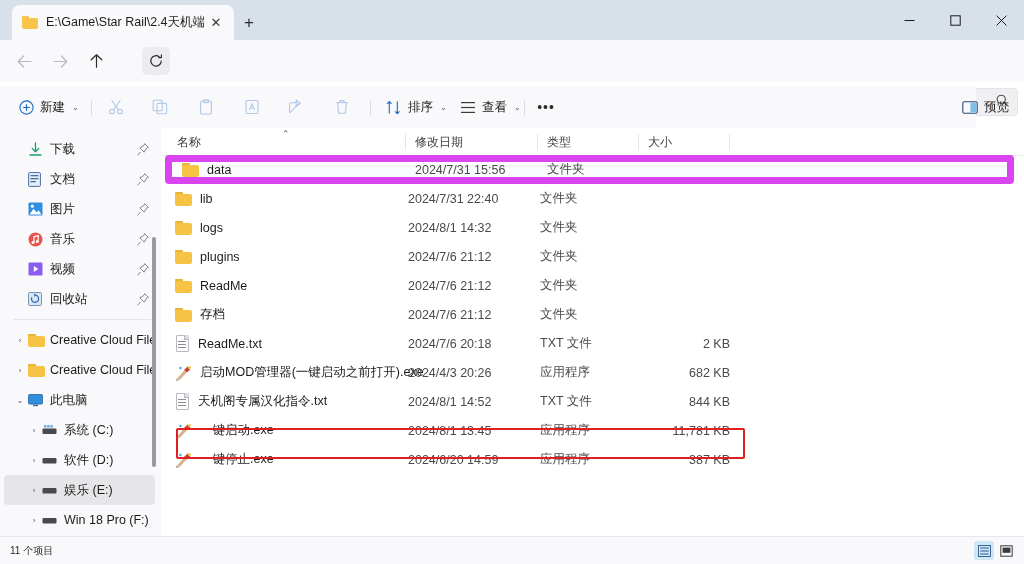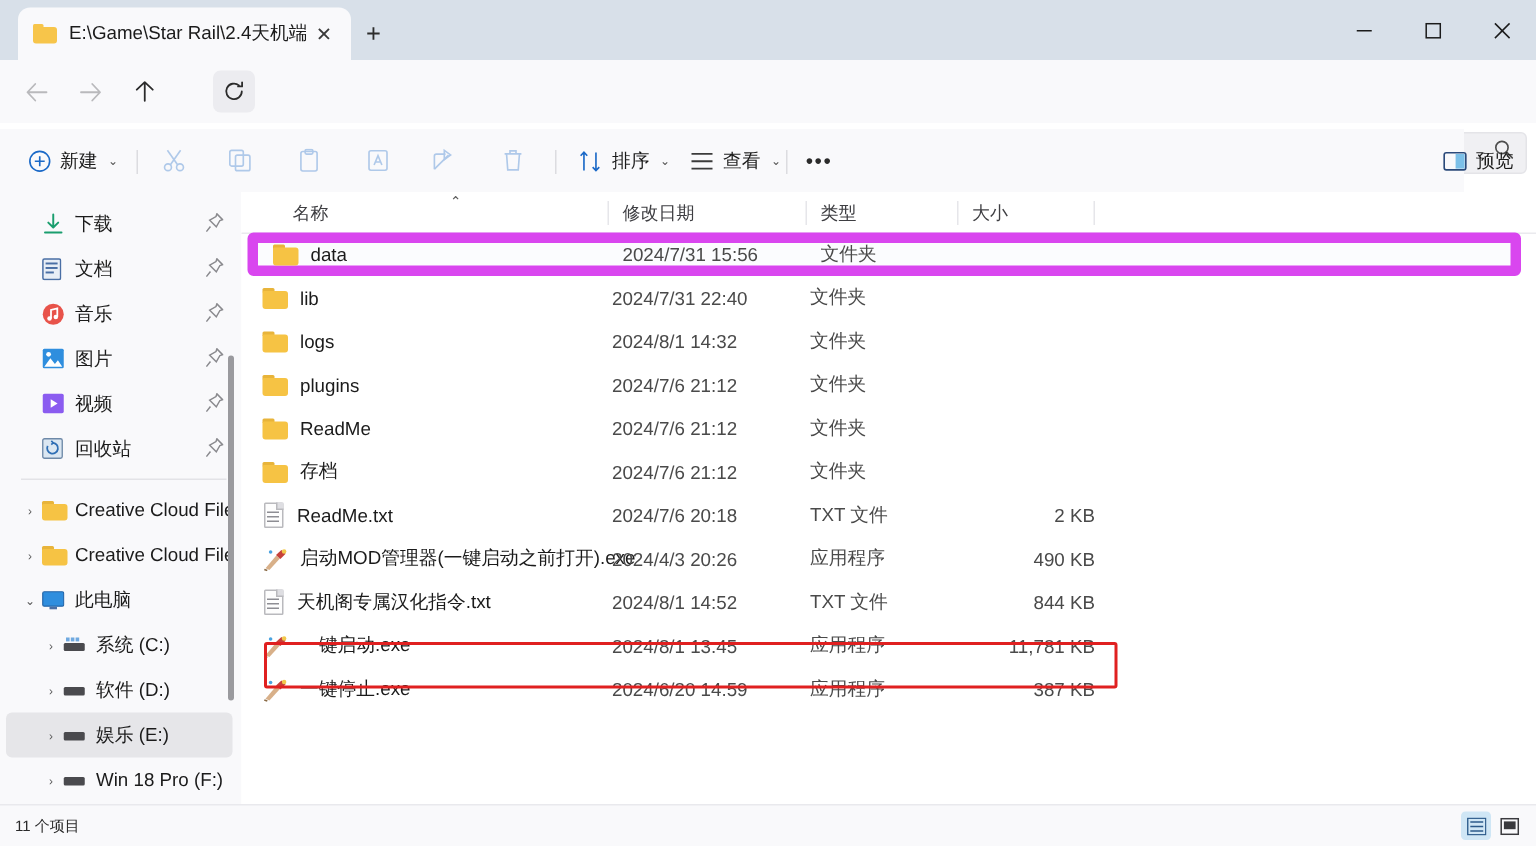--- a/index.html
+++ b/index.html
@@ -377,56 +377,56 @@
       <span class="pin">
         <svg width="12" height="13" viewBox="0 0 12 13" fill="none">
             <path d="M7.6 0.6 L11.4 4.4 L9.6 5 L7.2 9.2 L2.8 4.8 L7 2.4 Z M3.3 9 L0.6 12.4" stroke="#8a8a8e" stroke-width="1"></path>
           </svg>
       </span>
     </div>
 
     <div class="sb-item">
       <span class="sb-exp"></span>
       <span class="sb-ico">
+        <svg width="15" height="14" viewBox="0 0 15 14">
+            <rect x="0.5" y="0.5" width="14" height="13" rx="1" fill="#2f8ede"></rect>
+            <circle cx="4.4" cy="4.2" r="1.6" fill="#ffffff"></circle>
+            <path d="M1.5 12.5 L5.6 6.8 L8.6 10.6 L10.6 8.2 L13.5 12.5 Z" fill="#ffffff"></path>
+          </svg>
+      </span>
+      <span class="sb-lbl">图片</span>
+      <span class="pin">
+        <svg width="12" height="13" viewBox="0 0 12 13" fill="none">
+            <path d="M7.6 0.6 L11.4 4.4 L9.6 5 L7.2 9.2 L2.8 4.8 L7 2.4 Z M3.3 9 L0.6 12.4" stroke="#8a8a8e" stroke-width="1"></path>
+          </svg>
+      </span>
+    </div>
+
+    <div class="sb-item">
+      <span class="sb-exp"></span>
+      <span class="sb-ico">
         <svg width="15" height="15" viewBox="0 0 15 15">
             <circle cx="7.5" cy="7.5" r="7" fill="#e8534a"></circle>
             <path d="M6 10.4 V4.6 L10.2 3.6 V9.4" fill="none" stroke="#ffffff" stroke-width="1.2"></path>
             <circle cx="5" cy="10.4" r="1.5" fill="#ffffff"></circle>
             <circle cx="9.2" cy="9.4" r="1.5" fill="#ffffff"></circle>
           </svg>
       </span>
       <span class="sb-lbl">音乐</span>
       <span class="pin">
         <svg width="12" height="13" viewBox="0 0 12 13" fill="none">
             <path d="M7.6 0.6 L11.4 4.4 L9.6 5 L7.2 9.2 L2.8 4.8 L7 2.4 Z M3.3 9 L0.6 12.4" stroke="#8a8a8e" stroke-width="1"></path>
           </svg>
       </span>
     </div>
 
     <div class="sb-item">
       <span class="sb-exp"></span>
       <span class="sb-ico">
         <svg width="15" height="14" viewBox="0 0 15 14">
-            <rect x="0.5" y="0.5" width="14" height="13" rx="1" fill="#2f8ede"></rect>
-            <circle cx="4.4" cy="4.2" r="1.6" fill="#ffffff"></circle>
-            <path d="M1.5 12.5 L5.6 6.8 L8.6 10.6 L10.6 8.2 L13.5 12.5 Z" fill="#ffffff"></path>
-          </svg>
-      </span>
-      <span class="sb-lbl">图片</span>
-      <span class="pin">
-        <svg width="12" height="13" viewBox="0 0 12 13" fill="none">
-            <path d="M7.6 0.6 L11.4 4.4 L9.6 5 L7.2 9.2 L2.8 4.8 L7 2.4 Z M3.3 9 L0.6 12.4" stroke="#8a8a8e" stroke-width="1"></path>
-          </svg>
-      </span>
-    </div>
-
-    <div class="sb-item">
-      <span class="sb-exp"></span>
-      <span class="sb-ico">
-        <svg width="15" height="14" viewBox="0 0 15 14">
             <rect x="0.5" y="0.5" width="14" height="13" rx="1.2" fill="#8b5cf0"></rect>
             <path d="M5.8 4.1 L10.4 7 L5.8 9.9 Z" fill="#ffffff"></path>
           </svg>
       </span>
       <span class="sb-lbl">视频</span>
       <span class="pin">
         <svg width="12" height="13" viewBox="0 0 12 13" fill="none">
             <path d="M7.6 0.6 L11.4 4.4 L9.6 5 L7.2 9.2 L2.8 4.8 L7 2.4 Z M3.3 9 L0.6 12.4" stroke="#8a8a8e" stroke-width="1"></path>
           </svg>
       </span>
@@ -519,21 +519,21 @@
           </svg>
       </span>
       <span class="sb-lbl">Win 18 Pro (F:)</span>
     </div>
 
     <div class="sb-scroll"></div>
   </div>
 
   <div class="content">
     <div class="colheads">
-      <div class="colhead" style="left:24px; width:230px;">
+      <div class="colhead" style="left:6px; width:230px;">
         <span>名称</span>
         <span class="caret">⌃</span>
       </div>
       <div class="colsep" style="left:244px;"></div>
       <div class="colhead" style="left:244px; width:132px;">
         <span>修改日期</span>
       </div>
       <div class="colsep" style="left:376px;"></div>
       <div class="colhead" style="left:376px; width:100px;">
         <span>类型</span>
@@ -649,21 +649,21 @@
                 <path d="M9 5 L12.6 1.6 L15.4 4.2 L11.9 7.6 Z" fill="#c6413a"></path>
                 <circle cx="14.4" cy="2.6" r="1.5" fill="#f2c94c"></circle>
                 <path d="M1.2 14.6 L3.2 15.4" stroke="#8a6b46" stroke-width="1.1"></path>
                 <circle cx="5.4" cy="3" r="1.2" fill="#4aa3e0"></circle>
               </svg>
           </span>
           <span>启动MOD管理器(一键启动之前打开).exe</span>
         </span>
         <span class="cell-date">2024/4/3 20:26</span>
         <span class="cell-type">应用程序</span>
-        <span class="cell-size">490 KB</span>
+        <span class="cell-size">682 KB</span>
       </div>
 
       <div class="row">
         <span class="cell-name">
           <span class="txt-ic">
             <span class="pg"></span>
               <span class="fold"></span>
             <span class="ln" style="top:6px;"></span>
               <span class="ln" style="top:9px;"></span>
               <span class="ln" style="top:12px;"></span>

